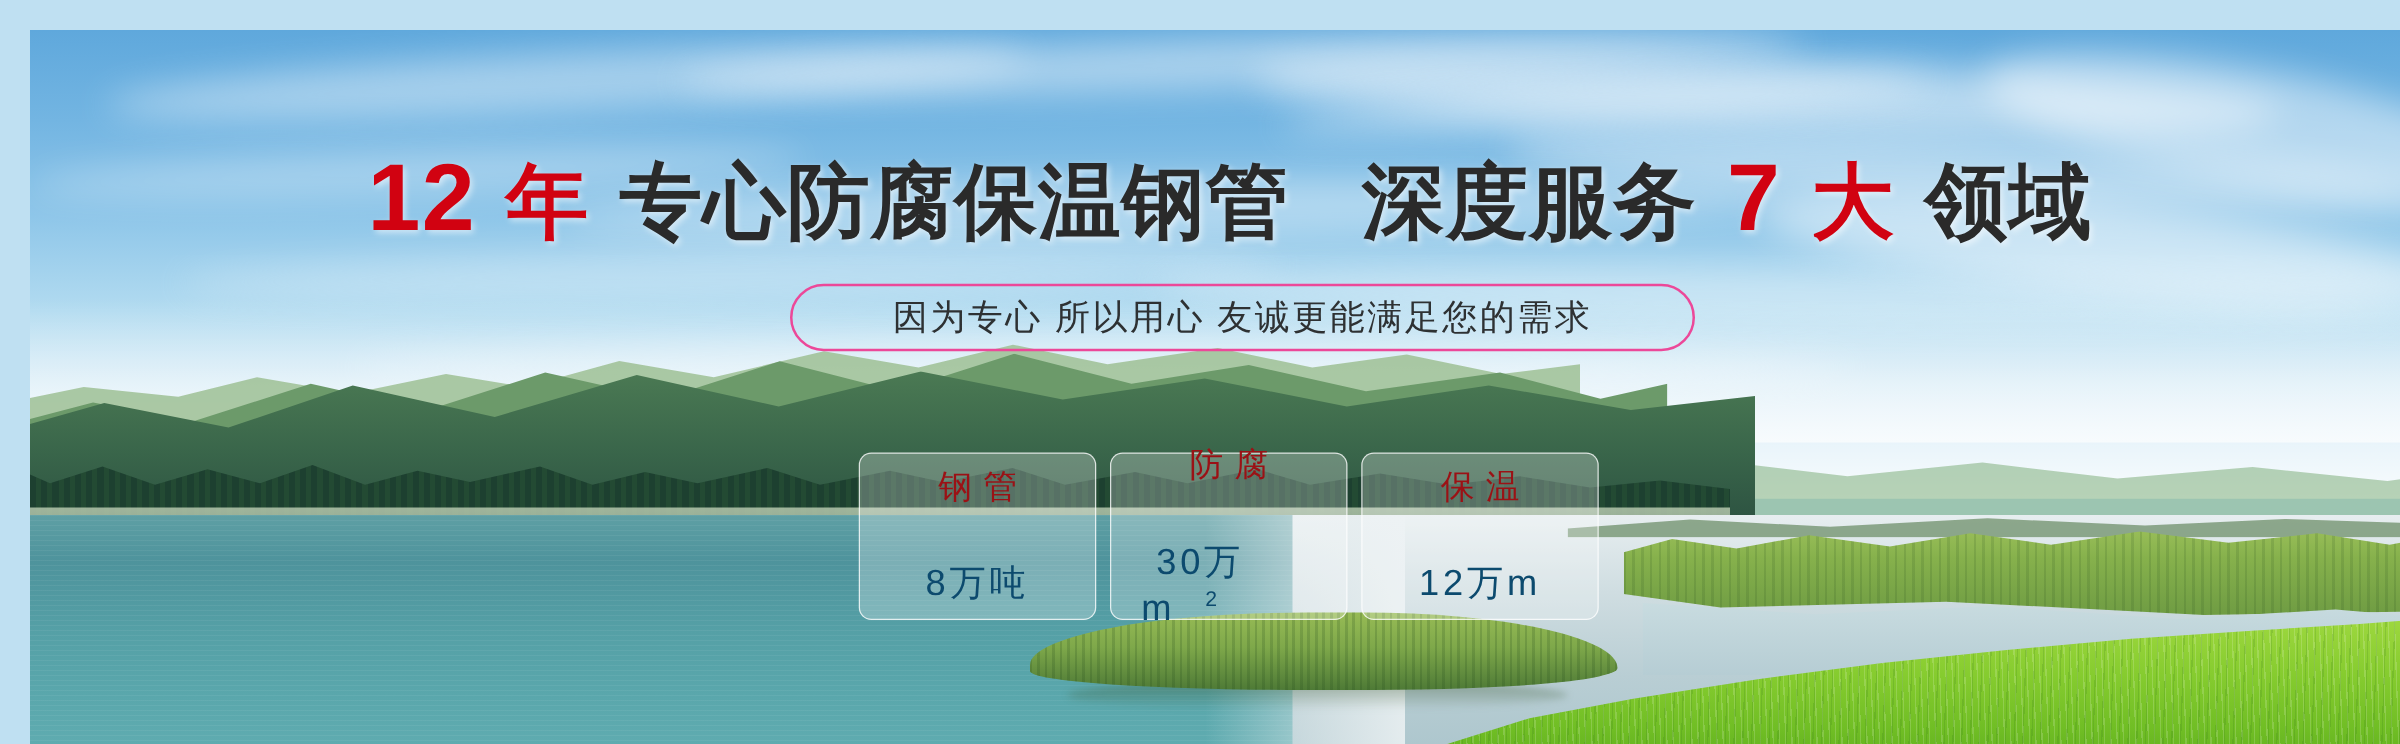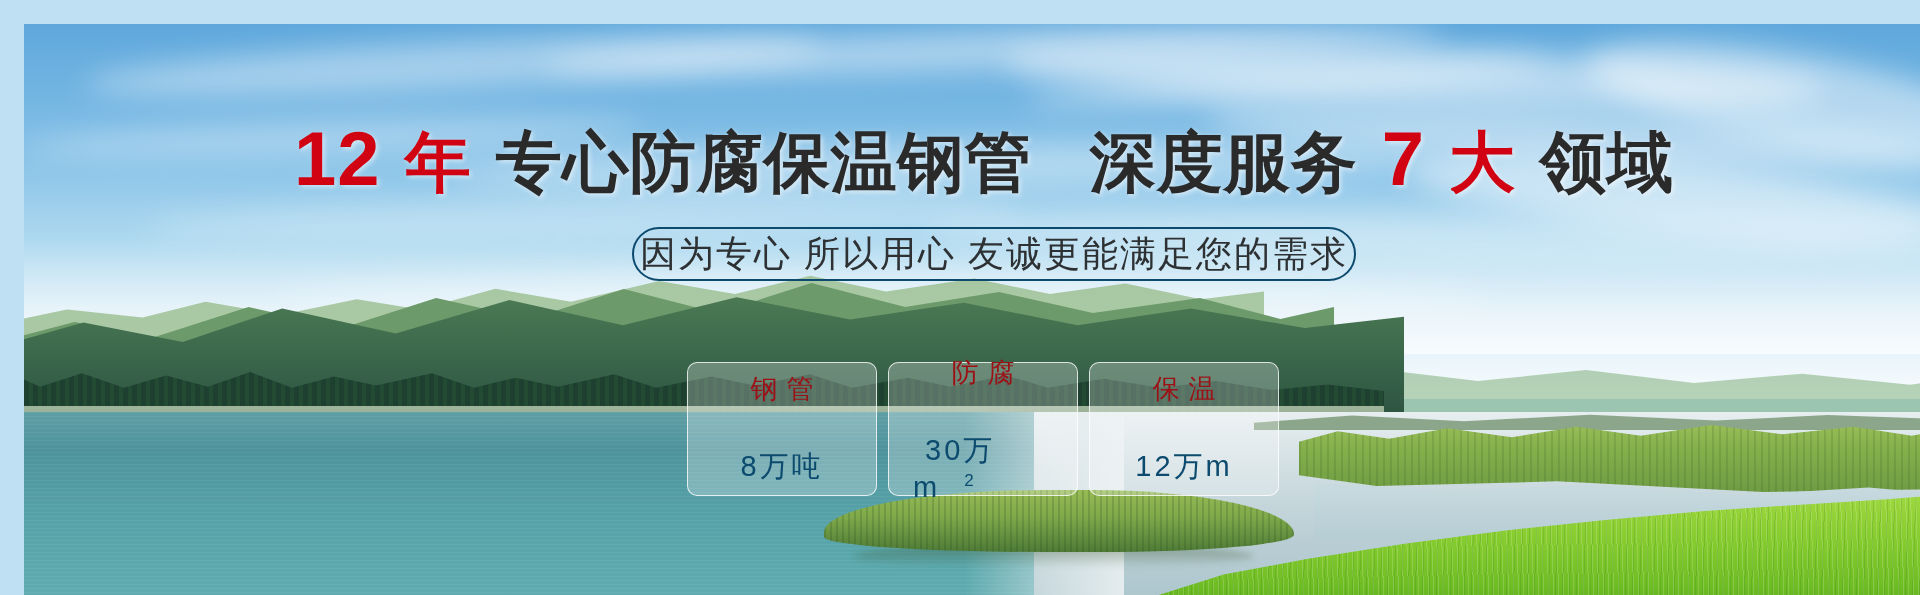--- a/index.html
+++ b/index.html
@@ -167,23 +167,23 @@
     font-size:66px; line-height:70px; font-weight:bold; letter-spacing:1px;
     color:#2a2a2a; white-space:nowrap;
     text-shadow:2px 2px 5px rgba(255,255,255,.55);
   }
   .headline .hl-red{ color:#d10211; }
   .headline .hl-num{ font-size:76px; }
   .headline .hl-gap{ display:inline-block; width:34px; }
 
   .subpill{
     position:absolute; left:608px; top:203px; width:724px; height:54px;
-    border:2px solid #0c4a6e; border-radius:27px;
+    border:2px solid #ec4899; border-radius:27px;
     display:flex; align-items:center; justify-content:center;
-    color:#2e3133; font-size:36px; letter-spacing:2px; white-space:nowrap;
+    color:#2e3133; font-size:28px; letter-spacing:2px; white-space:nowrap;
   }
 
   
   .cards{ position:absolute; left:651px; top:326px; width:620px; height:134px; display:flex; }
   .card{
     width:196px; height:134px; margin-right:11px;
     background:rgba(255,255,255,.26);
     border:1px solid rgba(255,255,255,.78);
     border-radius:10px;
     display:flex; flex-direction:column; align-items:center; justify-content:center;

